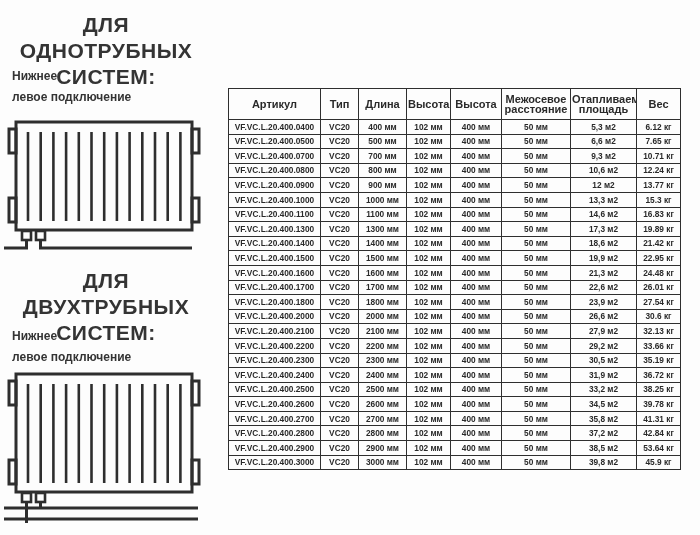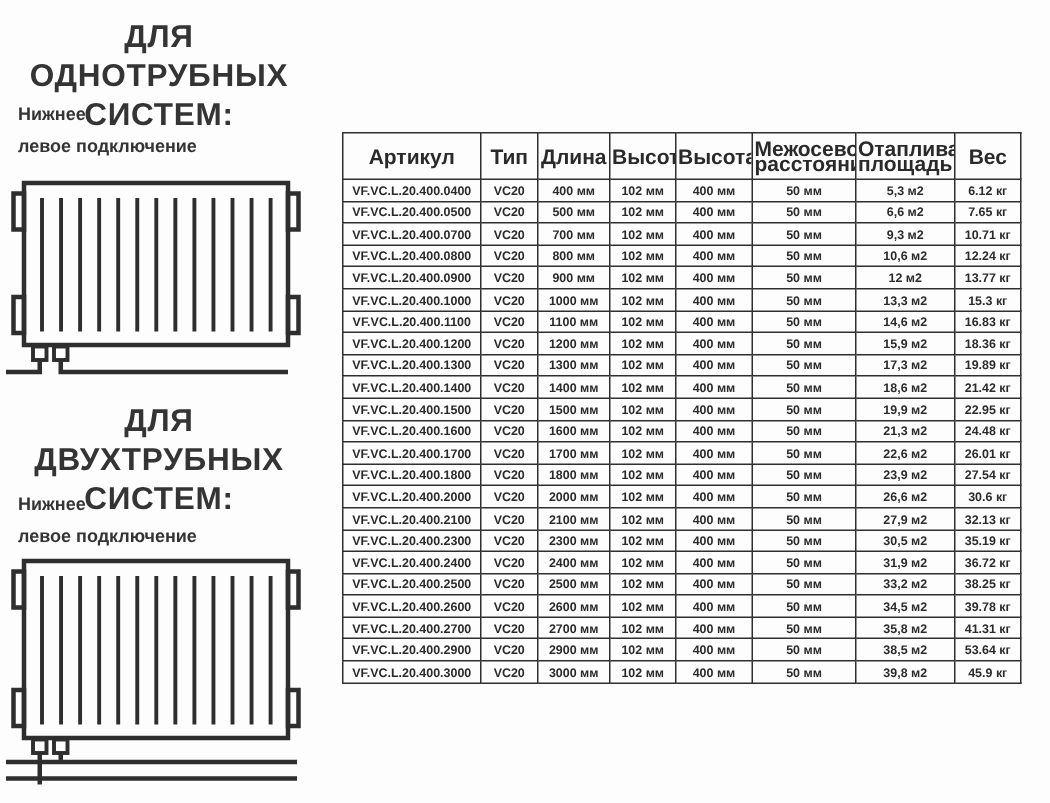--- a/index.html
+++ b/index.html
@@ -76,21 +76,21 @@
     border: 1.5px solid #2f2f2f;
     font-weight: bold;
     text-align: center;
     vertical-align: middle;
     padding: 0 1px;
     overflow: hidden;
     white-space: normal;
   }
   table.spec th {
     height: 30px;
-    font-size: 14px;
+    font-size: 11px;
     line-height: 10px;
     color: #2a2a2a;
   }
   table.spec td {
     height: 13.6px;
     font-size: 8.3px;
     line-height: 1;
     color: #2a2a2a;
     white-space: nowrap;
   }
@@ -293,30 +293,20 @@
             <td>VF.VC.L.20.400.1100</td>
             <td>VC20</td>
             <td>1100 мм</td>
             <td>102 мм</td>
             <td>400 мм</td>
             <td>50 мм</td>
             <td>14,6 м2</td>
             <td>16.83 кг</td>
           </tr>
           <tr>
-            <td>VF.VC.L.20.400.1200</td>
-            <td>VC20</td>
-            <td>1200 мм</td>
-            <td>102 мм</td>
-            <td>400 мм</td>
-            <td>50 мм</td>
-            <td>15,9 м2</td>
-            <td>18.36 кг</td>
-          </tr>
-          <tr>
             <td>VF.VC.L.20.400.1300</td>
             <td>VC20</td>
             <td>1300 мм</td>
             <td>102 мм</td>
             <td>400 мм</td>
             <td>50 мм</td>
             <td>17,3 м2</td>
             <td>19.89 кг</td>
           </tr>
           <tr>
@@ -383,20 +373,30 @@
             <td>VF.VC.L.20.400.2100</td>
             <td>VC20</td>
             <td>2100 мм</td>
             <td>102 мм</td>
             <td>400 мм</td>
             <td>50 мм</td>
             <td>27,9 м2</td>
             <td>32.13 кг</td>
           </tr>
           <tr>
+            <td>VF.VC.L.20.400.2200</td>
+            <td>VC20</td>
+            <td>2200 мм</td>
+            <td>102 мм</td>
+            <td>400 мм</td>
+            <td>50 мм</td>
+            <td>29,2 м2</td>
+            <td>33.66 кг</td>
+          </tr>
+          <tr>
             <td>VF.VC.L.20.400.2300</td>
             <td>VC20</td>
             <td>2300 мм</td>
             <td>102 мм</td>
             <td>400 мм</td>
             <td>50 мм</td>
             <td>30,5 м2</td>
             <td>35.19 кг</td>
           </tr>
           <tr>
@@ -431,20 +431,30 @@
           </tr>
           <tr>
             <td>VF.VC.L.20.400.2700</td>
             <td>VC20</td>
             <td>2700 мм</td>
             <td>102 мм</td>
             <td>400 мм</td>
             <td>50 мм</td>
             <td>35,8 м2</td>
             <td>41.31 кг</td>
+          </tr>
+          <tr>
+            <td>VF.VC.L.20.400.2800</td>
+            <td>VC20</td>
+            <td>2800 мм</td>
+            <td>102 мм</td>
+            <td>400 мм</td>
+            <td>50 мм</td>
+            <td>37,2 м2</td>
+            <td>42.84 кг</td>
           </tr>
           <tr>
             <td>VF.VC.L.20.400.2900</td>
             <td>VC20</td>
             <td>2900 мм</td>
             <td>102 мм</td>
             <td>400 мм</td>
             <td>50 мм</td>
             <td>38,5 м2</td>
             <td>53.64 кг</td>

